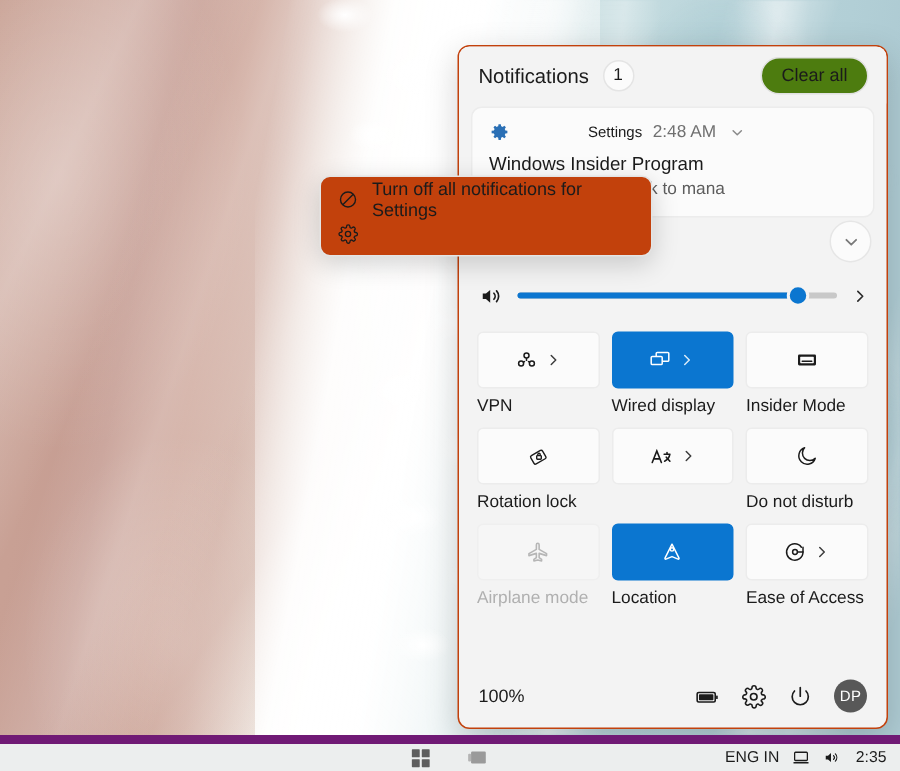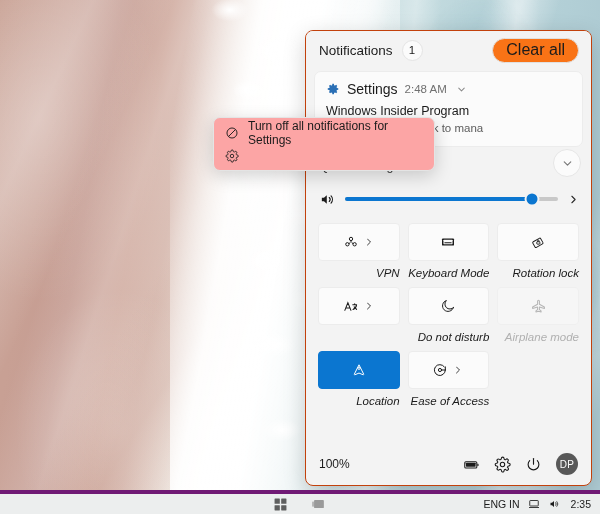--- a/index.html
+++ b/index.html
@@ -96,33 +96,33 @@
   }
   .notif-title { font-size: 13.5px; color: #1b1b1b; }
   .notif-count {
     margin-left: 9px; min-width: 21px; height: 21px; padding: 0 6px;
     border-radius: 11px; background: #fbfbfb; border: 1px solid #e4e4e4;
     display: inline-flex; align-items: center; justify-content: center;
     font-size: 11.5px; color: #1b1b1b;
   }
   .clear-all {
     margin-left: auto; height: 25px; padding: 0 13px;
-    border-radius: 13px; background: #f97316; border: 1px solid #e0e0e0;
+    border-radius: 13px; background: #4d7c0f; border: 1px solid #e0e0e0;
     display: inline-flex; align-items: center;
-    font-size: 16px; color: #1b1b1b; cursor: pointer; text-align: center;
+    font-size: 12px; color: #1b1b1b; cursor: pointer; text-align: center;
   }
 
   
   .notif-list { flex: 0 0 auto; padding: 2px 8px 6px; }
   .notif-card {
     background: #fbfbfb; border: 1px solid #ececec; border-radius: 7px;
     padding: 9px 11px 10px;
   }
   .notif-card-top { display: flex; align-items: center; gap: 7px; }
-  .app-name { font-size: 14px; color: #1b1b1b; }
+  .app-name { font-size: 10px; color: #1b1b1b; margin-left: 45px; }
   .notif-time { font-size: 11.5px; color: #707070; }
   .notif-chevron { margin-left: 2px; color: #8a8a8a; display: flex; }
   .notif-body-title {
     margin-top: 7px; font-size: 12.5px; color: #1b1b1b; line-height: 15px;
   }
   .notif-body-text {
     margin-top: 2px; font-size: 11.5px; color: #5d5d5d; line-height: 15px;
     white-space: nowrap; overflow: hidden;
   }
 
@@ -161,21 +161,21 @@
   }
   .vol-next { color: #2b2b2b; display: flex; flex: 0 0 auto; cursor: pointer; }
 
   
   .tile-grid {
     flex: 1 1 auto;
     display: grid; grid-template-columns: repeat(3, 1fr);
     gap: 7px 8px; padding: 4px 12px 0;
     align-content: start;
   }
-  .tile { display: flex; flex-direction: column; align-items: flex-end; font-style: italic; }
+  .tile { display: flex; flex-direction: column; align-items: flex-start; }
   .tile-btn {
     width: 100%; height: 38px; border-radius: 4px;
     background: #fbfbfb; border: 1px solid #ececec;
     display: flex; align-items: center; justify-content: center; gap: 4px;
     color: #1b1b1b; cursor: pointer;
   }
   .tile-btn.on { background: #0b76d0; border-color: #0b76d0; color: #ffffff; }
   .tile-btn.disabled { background: #f6f6f6; border-color: #efefef; color: #b6b6b6; cursor: default; }
   .tile-btn .t-ico { display: flex; align-items: center; }
   .tile-btn .t-arrow { display: flex; align-items: center; opacity: 0.85; }
@@ -197,36 +197,36 @@
     width: 22px; height: 22px; border-radius: 50%;
     background: #585858; color: #fff;
     display: flex; align-items: center; justify-content: center;
     font-size: 10px; letter-spacing: 0.3px; cursor: pointer;
   }
 
   
   #context-menu {
     position: absolute; left: 213px; top: 117px;
     width: 222px; height: 54px;
-    background: #fca5a5; border: 1px solid #e4e4e4;
+    background: #c2410c; border: 1px solid #e4e4e4;
     border-radius: 7px;
     box-shadow: 0 5px 18px rgba(0,0,0,0.18);
     padding: 3px 0; display: flex; flex-direction: column; justify-content: center;
   }
   .ctx-item {
     height: 24px; display: flex; align-items: center; gap: 9px;
     padding: 0 11px; font-size: 12px; color: #1b1b1b; cursor: pointer;
   }
   .ctx-item .ctx-ico { display: flex; align-items: center; color: #1b1b1b; }
 
   
   #taskbar {
     position: absolute; left: 0; bottom: 0; width: 600px; height: 24px;
     background: #eceeee;
-    border-top: 4px solid #701a75;
+    border-top: 6px solid #701a75;
     display: flex; align-items: center; text-decoration: underline;
   }
   .tb-center {
     position: absolute; left: 50%; transform: translateX(-50%);
     display: flex; align-items: center; gap: 22px;
   }
   .tb-btn { display: flex; align-items: center; cursor: pointer; }
   .tb-right {
     position: absolute; right: 9px;
     display: flex; align-items: center; gap: 8px;
@@ -321,30 +321,46 @@
           </span>
           <span class="t-arrow">
             <svg width="12" height="12" viewBox="0 0 24 24" fill="none" stroke="currentColor" stroke-width="2" stroke-linecap="round" stroke-linejoin="round">
               <polyline points="9 6 15 12 9 18"></polyline>
             </svg>
           </span>
         </div>
         <div class="tile-label">VPN</div>
       </div>
       <div class="tile">
+        <div class="tile-btn on">
+          <span class="t-ico">
+            <svg width="16" height="16" viewBox="0 0 24 24" fill="none" stroke="currentColor" stroke-width="1.5">
+              <rect x="3.2" y="8.4" width="11" height="8.2" rx="1.1"></rect>
+              <path d="M8.2 8.4V5.6a1.1 1.1 0 0 1 1.1-1.1h10.4a1.1 1.1 0 0 1 1.1 1.1v6.6a1.1 1.1 0 0 1-1.1 1.1h-5.5"></path>
+            </svg>
+          </span>
+          <span class="t-arrow">
+            <svg width="12" height="12" viewBox="0 0 24 24" fill="none" stroke="currentColor" stroke-width="2" stroke-linecap="round" stroke-linejoin="round">
+              <polyline points="9 6 15 12 9 18"></polyline>
+            </svg>
+          </span>
+        </div>
+        <div class="tile-label">Wired display</div>
+      </div>
+      <div class="tile">
         <div class="tile-btn">
           <span class="t-ico">
             <svg width="16" height="16" viewBox="0 0 24 24" fill="none" stroke="currentColor" stroke-width="1.5">
               <rect x="3" y="6.6" width="18" height="10.8" rx="1.3" fill="currentColor" stroke="none"></rect>
               <rect x="5.2" y="8.8" width="13.6" height="6.4" rx="0.7" fill="#fbfbfb" stroke="none"></rect>
               <rect x="6.6" y="12.4" width="10.8" height="1.5" rx="0.5" fill="currentColor" stroke="none"></rect>
             </svg>
           </span>
         </div>
-        <div class="tile-label">Keyboard Mode</div>
+        <div class="tile-label">Insider Mode</div>
       </div>
       <div class="tile">
         <div class="tile-btn">
           <span class="t-ico">
             <svg width="16" height="16" viewBox="0 0 24 24" fill="none" stroke="currentColor" stroke-width="1.4">
               <rect x="5" y="8.4" width="13.6" height="9.6" rx="1.6" transform="rotate(-30 11.8 13.2)"></rect>
               <rect x="10.2" y="11.6" width="4.6" height="3.6" rx="0.7"></rect>
               <path d="M11.3 11.6v-1.1a1.2 1.2 0 0 1 2.4 0v1.1"></path>
             </svg>
           </span>

